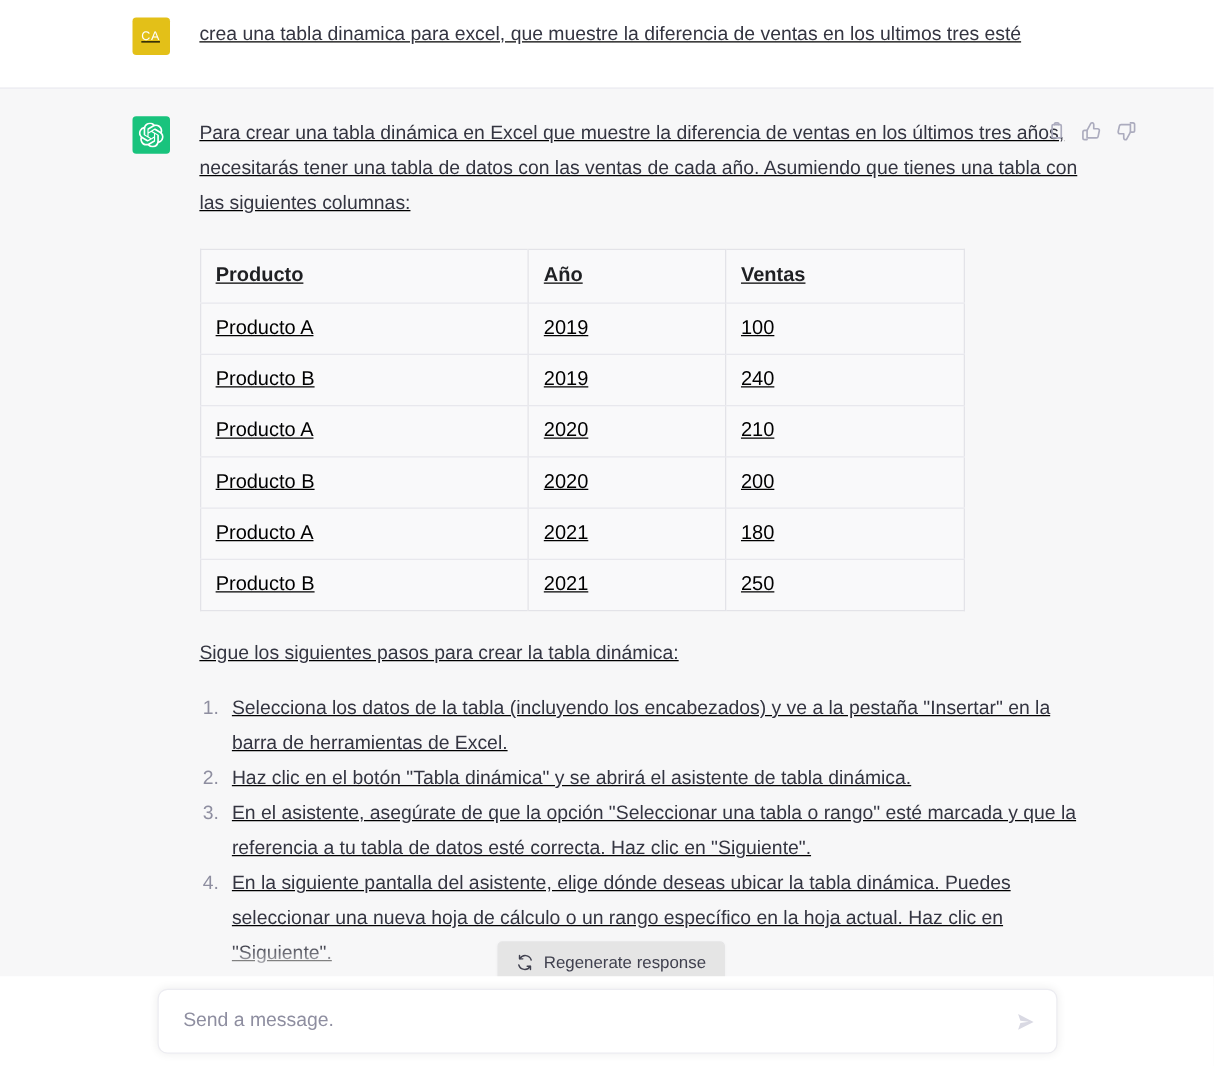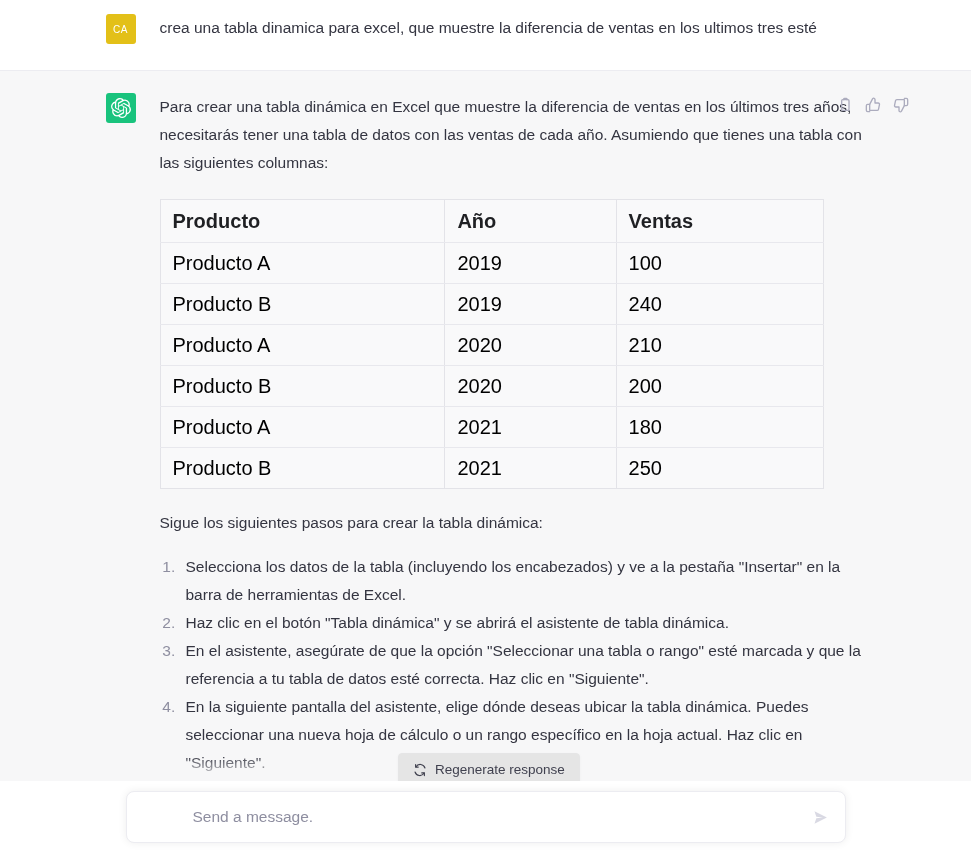--- a/index.html
+++ b/index.html
@@ -7,21 +7,21 @@
     margin: 0; padding: 0;
     width: 971px; height: 853px;
     overflow: hidden;
     background: #ffffff;
     font-family: "Liberation Sans", sans-serif;
     -webkit-font-smoothing: antialiased;
   }
   .chat { position: relative; width: 971px; height: 853px; overflow: hidden; }
 
   
-  .msg-row { width: 100%; display: block; }
+  .msg-row { width: 100%; display: block; text-decoration: underline; }
   .msg-row.user { background: #ffffff; }
   .msg-row.assistant { background: #f7f7f8; border-top: 1px solid #ececf1; border-bottom: 1px solid #ececf1; }
   .msg-inner {
     position: relative;
     margin: 0 auto;
     padding: 16px 0 16px 0;
     width: 760px;
     display: flex;
     align-items: flex-start;
     gap: 24px;
@@ -67,24 +67,24 @@
     color: #acacbe;
     display: flex; align-items: center; justify-content: center;
     background: none; border: none; padding: 0; cursor: pointer;
   }
   .act-btn svg { width: 16px; height: 16px; display: block; }
 
   
   .tbl-wrap { margin: 22px 0 4px 0; }
   table.data {
     border-collapse: collapse;
-    width: 664px;
+    width: 612px;
     background: #f9f9fa;
     border: 1px solid #e3e3e8;
-    font-size: 20px;
+    font-size: 16px;
   }
   table.data th, table.data td {
     text-align: left;
     padding: 9px 12px;
     border-right: 1px solid #e3e3e8;
     border-bottom: 1px solid #e8e8ed;
     color: #000000;
     font-weight: normal;
     line-height: 22px;
   }
@@ -158,21 +158,20 @@
     padding: 0 44px 0 18px;
   }
   .composer input {
     flex: 1 1 auto;
     border: none; outline: none;
     background: transparent;
     font-family: "Liberation Sans", sans-serif;
     font-size: 15.5px;
     color: #0f766e;
     height: 100%;
-    margin-left: 46px;
   }
   .composer input::placeholder { color: #8e8ea0; }
   .send-btn {
     position: absolute;
     right: 12px; top: 50%;
     transform: translateY(-50%);
     width: 24px; height: 24px;
     background: none; border: none; padding: 0;
     display: flex; align-items: center; justify-content: center;
     cursor: pointer;

